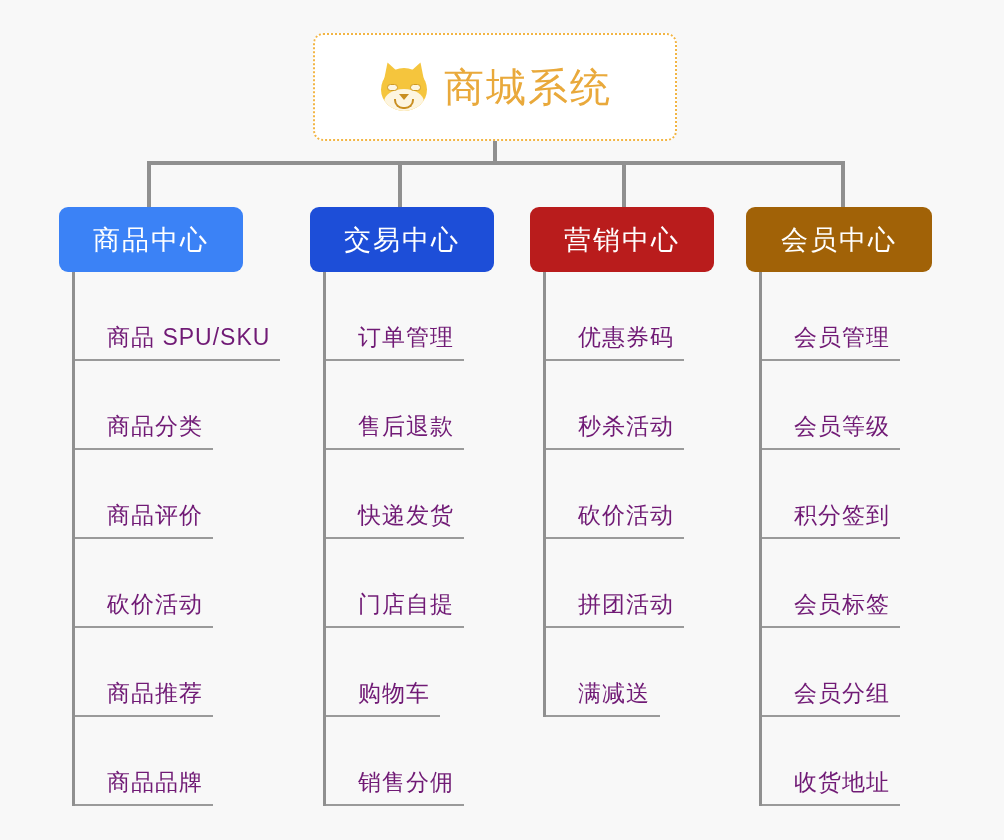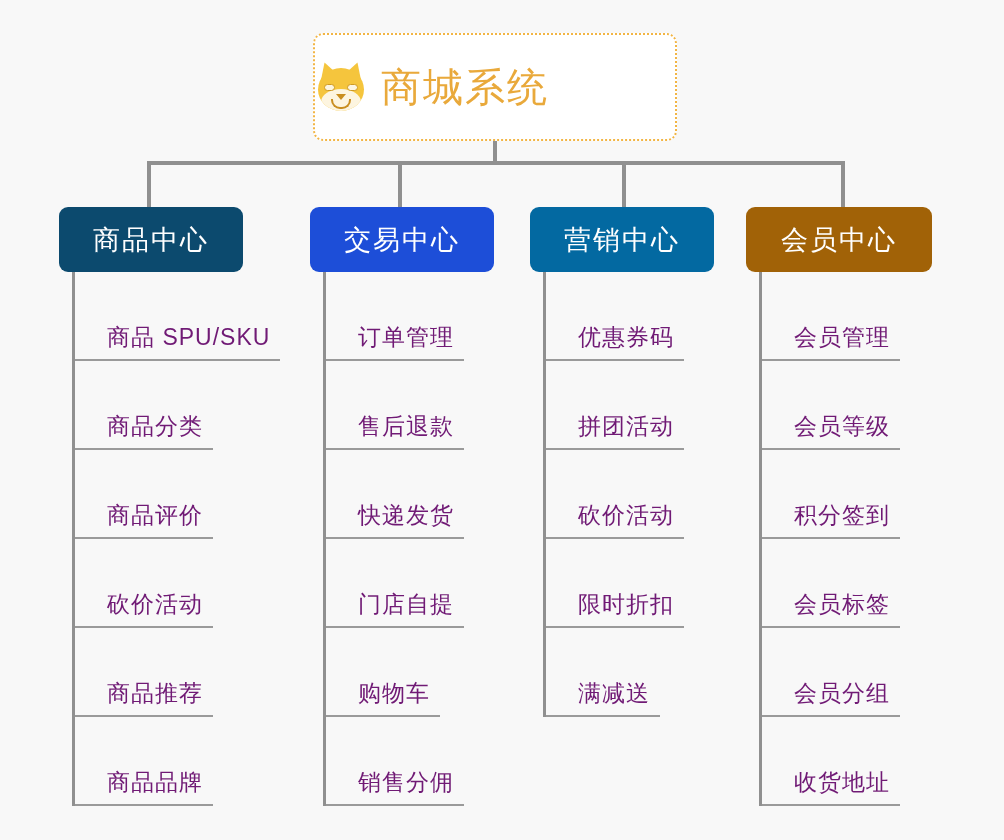--- a/index.html
+++ b/index.html
@@ -28,20 +28,21 @@
     left: 313px;
     top: 33px;
     width: 364px;
     height: 108px;
     box-sizing: border-box;
     background: #ffffff;
     border: 2px dotted #f2b544;
     border-radius: 10px;
     display: flex;
     align-items: center;
+    justify-content: center;
     gap: 14px;
   }
   .root-title {
     font-size: 40px;
     color: #e9a93b;
     letter-spacing: 2px;
     line-height: 1;
     white-space: nowrap;
   }
 
@@ -200,21 +201,21 @@
   </div>
 
   <div class="conn conn-v-root" style="background: rgb(144, 144, 144);"></div>
   <div class="conn conn-h-bus" style="background: rgb(144, 144, 144);"></div>
   <div class="conn conn-v-drop" style="left: 147px; background: rgb(144, 144, 144);"></div>
   <div class="conn conn-v-drop" style="left: 398px; background: rgb(144, 144, 144);"></div>
   <div class="conn conn-v-drop" style="left: 622px; background: rgb(144, 144, 144);"></div>
   <div class="conn conn-v-drop" style="left: 841px; background: rgb(144, 144, 144);"></div>
 
   <div class="column" style="left:59px; width:184px;">
-    <div class="col-header" style="background: #0c4a6e;">
+    <div class="col-header" style="background: #3b82f6;">
       <span>商品中心</span>
     </div>
     <div class="col-items">
       <div class="leaf-item">
           <span class="leaf-label">商品 SPU/SKU</span>
         </div>
       <div class="leaf-item">
           <span class="leaf-label">商品分类</span>
         </div>
       <div class="leaf-item">
@@ -252,35 +253,35 @@
       <div class="leaf-item">
           <span class="leaf-label">购物车</span>
         </div>
       <div class="leaf-item">
           <span class="leaf-label">销售分佣</span>
         </div>
     </div>
   </div>
 
   <div class="column" style="left:530px; width:184px;">
-    <div class="col-header" style="background: #0369a1;">
+    <div class="col-header" style="background: #b91c1c;">
       <span>营销中心</span>
     </div>
     <div class="col-items">
       <div class="leaf-item">
           <span class="leaf-label">优惠券码</span>
         </div>
       <div class="leaf-item">
+          <span class="leaf-label">秒杀活动</span>
+        </div>
+      <div class="leaf-item">
+          <span class="leaf-label">砍价活动</span>
+        </div>
+      <div class="leaf-item">
           <span class="leaf-label">拼团活动</span>
-        </div>
-      <div class="leaf-item">
-          <span class="leaf-label">砍价活动</span>
-        </div>
-      <div class="leaf-item">
-          <span class="leaf-label">限时折扣</span>
         </div>
       <div class="leaf-item">
           <span class="leaf-label">满减送</span>
         </div>
     </div>
   </div>
 
   <div class="column" style="left:746px; width:186px;">
     <div class="col-header" style="background: #a16207;">
       <span>会员中心</span>

